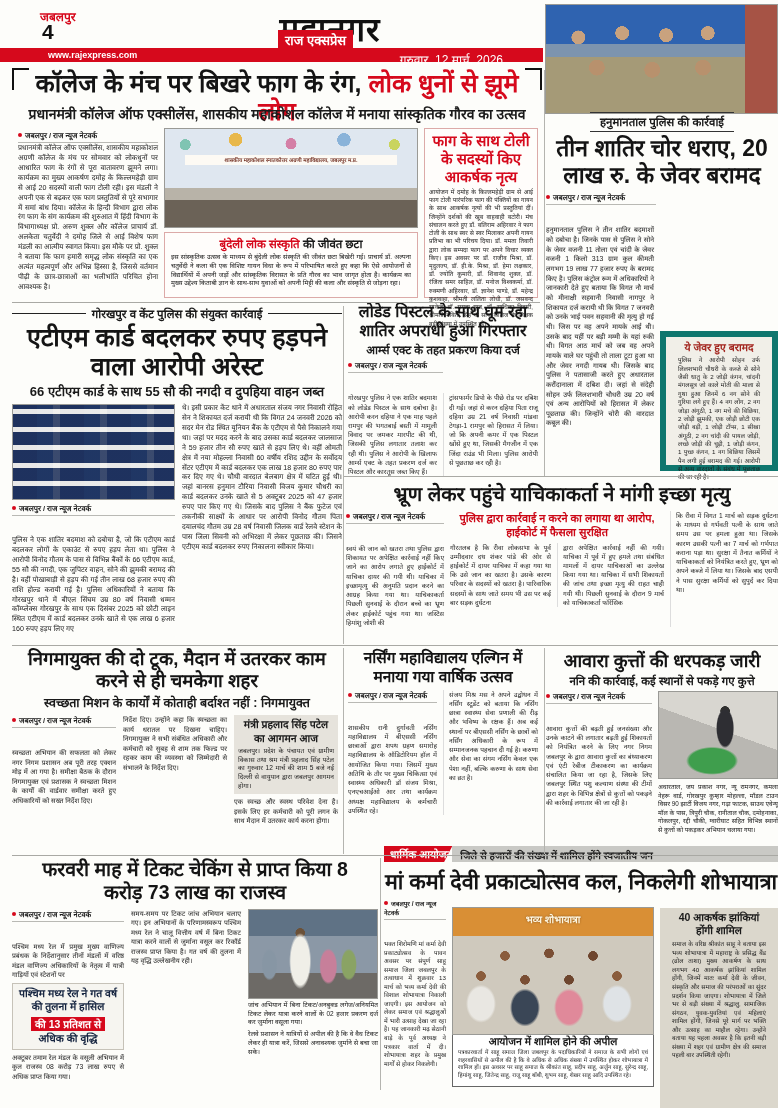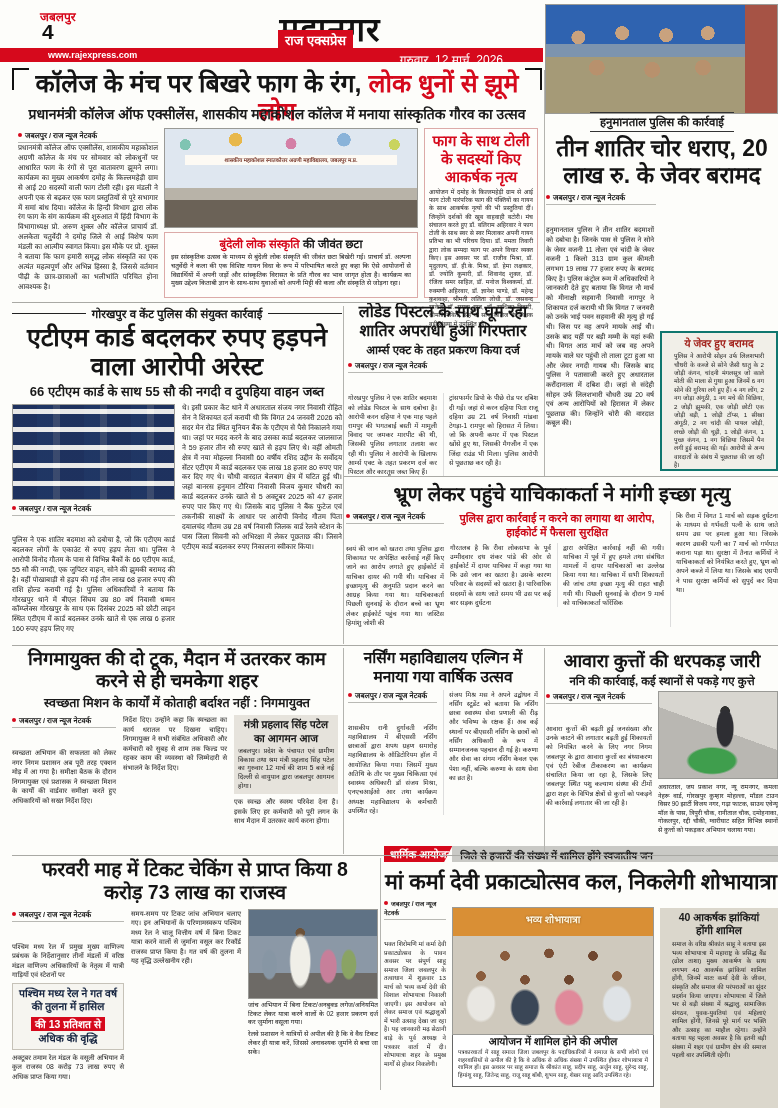--- a/index.html
+++ b/index.html
@@ -94,21 +94,21 @@
   .capbox .x{font-size:6.5px;line-height:1.35;text-align:justify;}
   .sidebox{position:absolute;left:412px;top:64px;width:114px;height:170px;padding:3px 4px;}
   .sidebox .t{text-align:center;color:#d6091c;font-size:15px;font-weight:bold;line-height:1.2;margin-bottom:2px;}
   .sidebox .x{font-size:6.1px;line-height:1.35;text-align:justify;}
   
   .a-thieves{left:546px;top:112px;width:232px;height:364px;}
   .a-thieves h2{font-size:23px;text-align:center;line-height:1.16;margin:3px 0 4px;}
   .a-thieves .row{display:flex;gap:6px;margin-top:2px;}
   .a-thieves .c1{width:108px;}
   .a-thieves .c2{width:118px;position:relative;}
-  .recovered{margin-top:106px;border:2px solid #0f766e;background:#f1efe8;padding:3px 12px;height:140px;box-sizing:border-box;}
+  .recovered{margin-top:106px;border:6px solid #0f766e;background:#f1efe8;padding:3px 12px;height:140px;box-sizing:border-box;}
   .recovered .t{color:#a3261f;text-align:center;font-size:10.5px;font-weight:bold;margin-bottom:2px;}
   .recovered .x{font-size:6.2px;line-height:1.35;text-align:justify;}
   
   .a-atm{left:12px;top:306px;width:330px;height:338px;}
   .a-atm h2{font-size:25px;text-align:center;line-height:1.14;margin:2px 0;}
   .a-atm .subhead{text-align:center;font-size:13px;font-weight:bold;margin:2px 0 4px;}
   .a-atm .row{display:flex;gap:7px;}
   .a-atm .left{width:163px;}
   .a-atm .right{width:160px;}
   .a-atm .ph{position:relative;width:163px;height:96px;margin-bottom:3px;}

